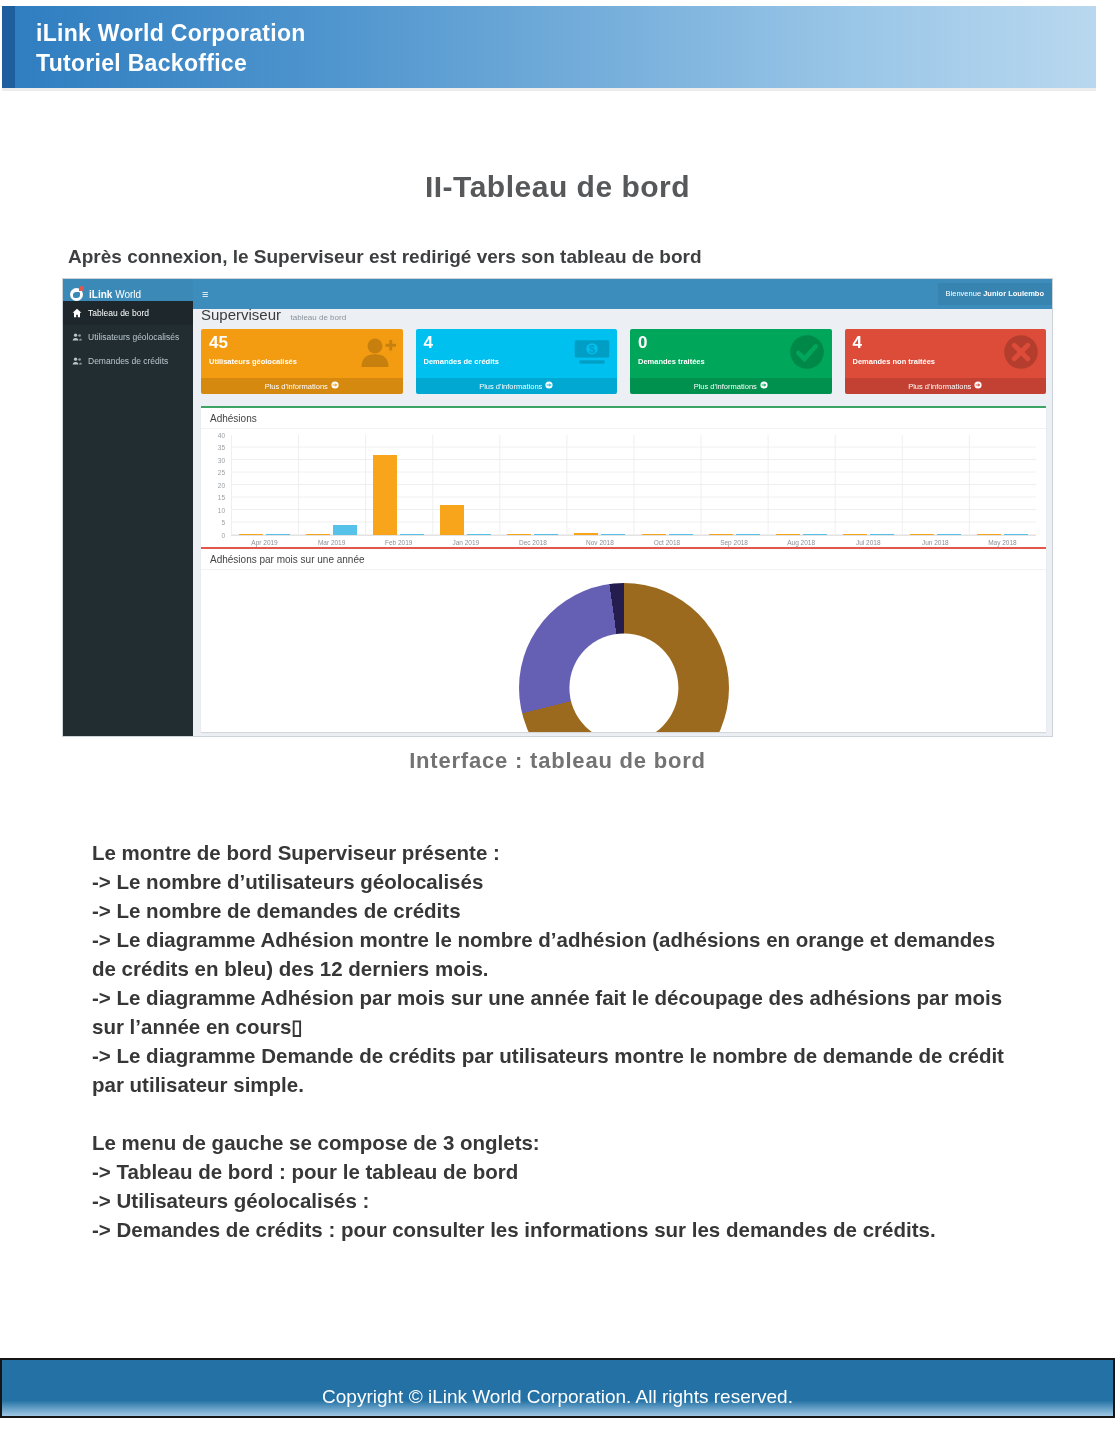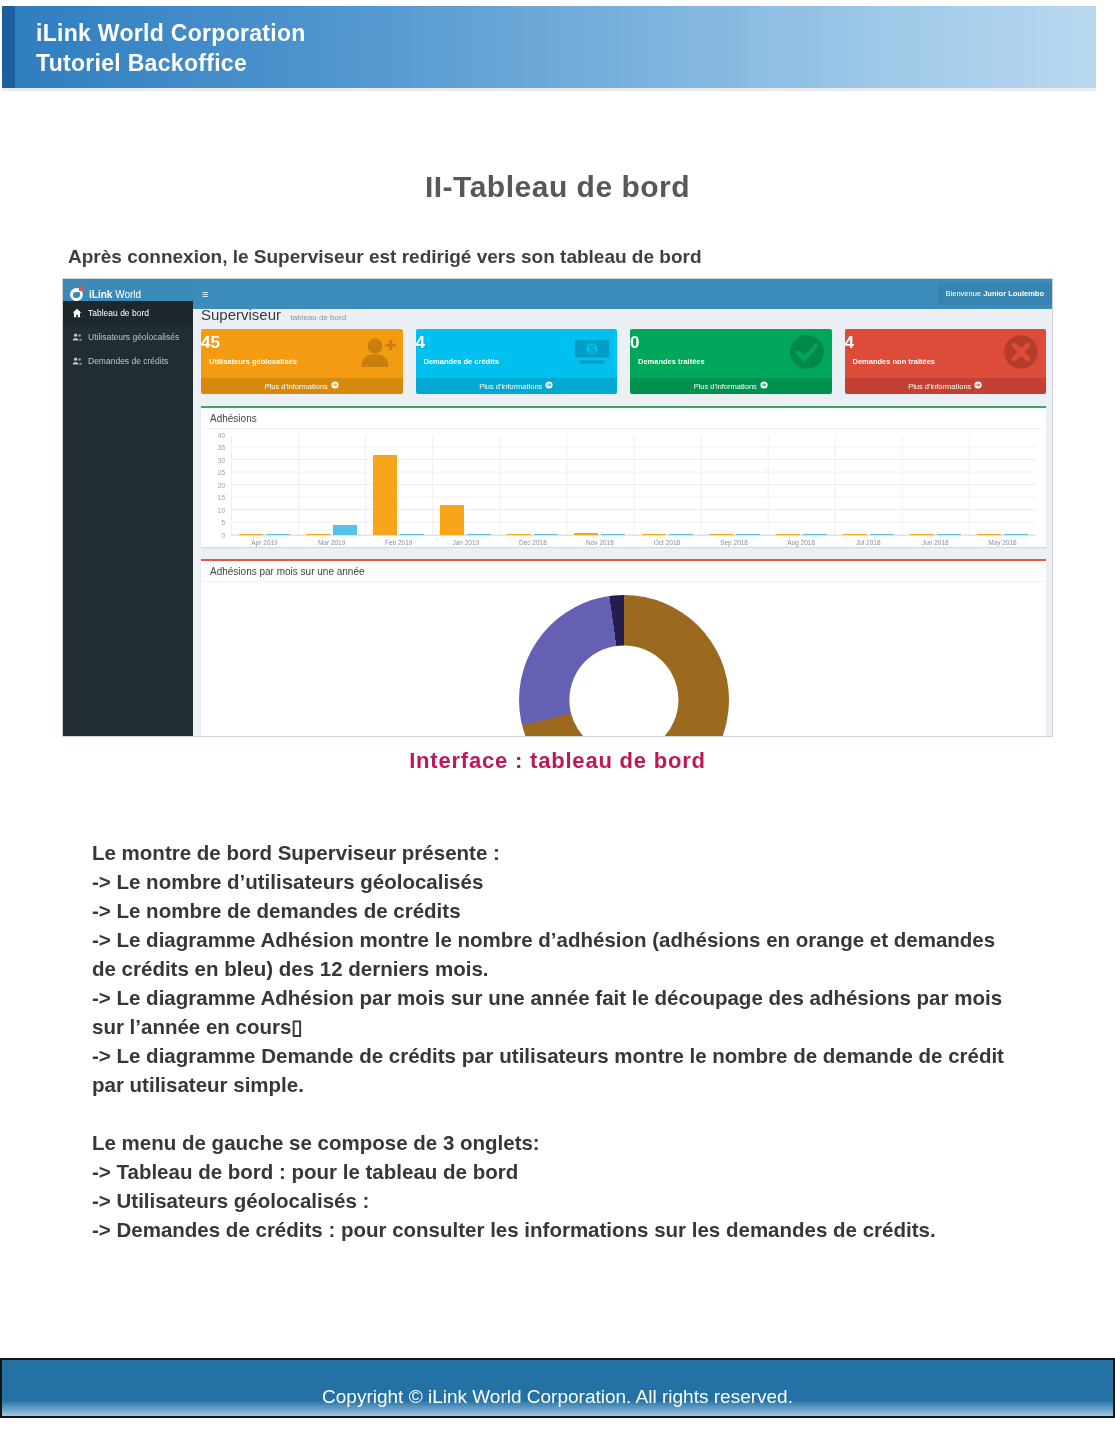--- a/index.html
+++ b/index.html
@@ -35,48 +35,48 @@
   .side-icon{width:10px;height:10px;display:inline-flex;}
   .side-icon svg{width:100%;height:100%;}
 
   .content{position:absolute;left:130px;top:22px;width:861px;height:437px;padding:5px 8px;box-sizing:border-box;}
   .page-head{height:20px;margin-bottom:3px;}
   .page-head .h1{font-size:15px;color:#3b3b3b;text-align:center;}
   .page-head .sub{font-size:8px;color:#8a9199;margin-left:5px;}
 
   .stats{display:flex;gap:13px;height:65px;}
   .stat{flex:1;position:relative;color:#fff;border-radius:2px;overflow:hidden;}
-  .stat .value{position:absolute;left:0;top:4px;font-size:17px;font-weight:bold;}
+  .stat .value{position:absolute;left:8px;top:4px;font-size:17px;font-weight:bold;}
   .stat .label{position:absolute;left:8px;top:28px;font-size:7.5px;font-weight:bold;}
   .stat .bigicon{position:absolute;right:7px;top:5px;width:36px;height:36px;color:rgba(0,0,0,0.18);}
   .stat .bigicon svg{width:100%;height:100%;}
   .stat .footer{position:absolute;left:0;right:0;bottom:0;height:16px;background:rgba(0,0,0,0.12);display:flex;align-items:center;justify-content:center;gap:3px;font-size:7.5px;color:#fdfdfd;cursor:pointer;}
   .stat .footer svg{width:8px;height:8px;}
 
   .panel{background:#ffffff;box-shadow:0 1px 1px rgba(0,0,0,0.1);}
   .panel .ptitle{font-size:10px;color:#444444;padding:5px 9px 4px 9px;border-bottom:1px solid #f2f2f2;}
   .chart-panel{margin-top:12px;height:141px;border-top:2px solid #3da564;box-sizing:border-box;}
   .chart-body{position:relative;margin:6px 10px 0 10px;}
   .yaxis{position:absolute;left:0;top:0;width:16px;height:100px;}
   .yaxis span{position:absolute;right:2px;font-size:6.5px;color:#9aa0a6;}
   .plot{margin-left:20px;height:100px;border-bottom:1px solid #e3e3e3;display:flex;align-items:flex-end;
      background-image:linear-gradient(to right,#efefef 1px,transparent 1px),linear-gradient(to top,#efefef 1px,transparent 1px);
      background-size:calc(100%/12) 100%,100% 12.5px;}
   .bargroup{flex:1;display:flex;justify-content:center;align-items:flex-end;gap:3px;height:100%;}
   .bar{width:24px;}
   .xlabels{margin-left:20px;display:flex;margin-top:3px;}
   .xlabels div{flex:1;text-align:center;font-size:6.5px;color:#8b9096;}
 
-  .bottom-row{display:flex;gap:9px;margin-top:12px;height:185px;}
+  .bottom-row{display:flex;gap:9px;margin-top:0;height:185px;}
   .donut-panel{flex:1;border-top:2px solid #e2574c;box-sizing:border-box;overflow:hidden;}
   .donut{width:210px;height:210px;border-radius:50%;margin:13px auto 0 auto;position:relative;}
   .donut .hole{position:absolute;left:50%;top:50%;width:52%;height:52%;transform:translate(-50%,-50%);background:#ffffff;border-radius:50%;}
 
   
-  .caption{position:absolute;left:0;top:748px;width:1115px;text-align:center;font-size:22px;font-weight:bold;color:#be185d;letter-spacing:.8px;}
+  .caption{position:absolute;left:0;top:748px;width:1115px;text-align:center;font-size:22px;font-weight:bold;color:#737373;letter-spacing:.8px;}
   .bodytext{position:absolute;left:92px;top:838px;width:930px;}
   .bodytext p{margin:0;font-size:20.5px;line-height:29px;font-weight:bold;color:#373737;}
 
   
   .doc-footer{position:absolute;left:0;top:1358px;width:1115px;height:60px;box-sizing:border-box;
     border:2px solid #151515;
     background:linear-gradient(180deg,#2471a5 0%,#2471a5 72%,#9fc8e4 100%);}
   .doc-footer .txt{position:absolute;left:0;top:26px;width:100%;text-align:center;color:#fdfeff;font-size:19px;}
 </style>
 </head>

